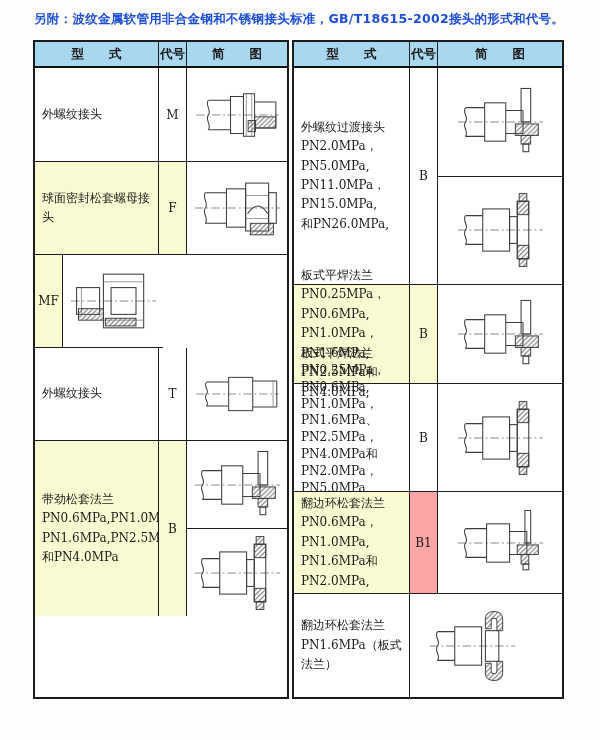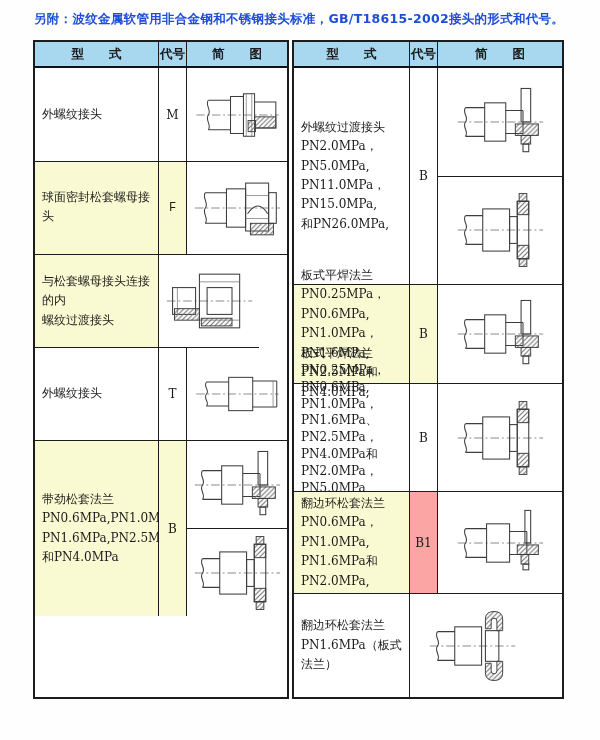--- a/index.html
+++ b/index.html
@@ -32,21 +32,21 @@
   .diag .sub + .sub { border-top: 1.5px solid #1c1c1c; }
   .row.hdr .cell {
     display: flex; align-items: center; justify-content: center;
     font-size: 12.5px; font-weight: bold;
     border-bottom: 2px solid #111;
   }
   
   .tbl-left  .c1 { width: 124px; } .tbl-left  .c2 { width: 28px; } .tbl-left  .c3 { width: 100px; }
   .tbl-right .c1 { width: 116px; } .tbl-right .c2 { width: 28px; } .tbl-right .c3 { width: 124px; }
   
-  .lh0 { height: 26px; } .lh1 { height: 94px; } .lh2 { height: 93px; font-family: Liberation Mono, monospace; }
+  .lh0 { height: 26px; } .lh1 { height: 94px; } .lh2 { height: 93px; }
   .lh3 { height: 86px; } .lh4 { height: 93px; } .lh5 { height: 93px; } .lh6 { height: 175px; }
   
   .rh0 { height: 26px; } .rh1 { height: 217px; } .rh2 { height: 99px; }
   .rh3 { height: 108px; } .rh4 { height: 102px; } .rh5 { height: 103px; }
   
   svg .ln { fill: none; stroke: #3d3d3d; stroke-width: 1.1; }
   svg .lt { fill: none; stroke: #7a7a7a; stroke-width: 0.8; }
   svg .ht { fill: url(#hatch); stroke: #3d3d3d; stroke-width: 1; }
   svg .cl { stroke: #666; stroke-width: 0.8; stroke-dasharray: 9 3 2 3; }
 </style>
@@ -110,22 +110,21 @@
     <path class="ln" d="M59,46 Q70,30 80,46"></path>
     <rect class="ln" x="81" y="24" width="8" height="32"></rect>
     <rect class="ht" x="62" y="56" width="24" height="12"></rect>
   </svg>
 </div>
         </div>
       </div>
 
 
       <div class="row lh4 hl">
-        <div class="cell c1 type" style="background: rgb(250, 250, 210);">与松套螺母接头连接的内
-螺纹过渡接头</div>
+        <div class="cell c2 code" style="background: rgb(250, 250, 210);">MF</div>
         <div class="cell c3 diag">
           <div class="sub">
   <svg width="92" height="78" viewBox="0 0 96 80">
     <line class="cl" x1="4" y1="40" x2="93" y2="40"></line>
     <rect class="ln" x="10" y="26" width="24" height="28"></rect>
     <path class="lt" d="M15,26 V54"></path>
     <rect class="ln" x="38" y="12" width="42" height="56"></rect>
     <path class="lt" d="M38,20 H80 M38,60 H80"></path>
     <rect class="ln" x="46" y="26" width="26" height="28"></rect>
     <rect class="ht" x="12" y="48" width="26" height="12"></rect>

